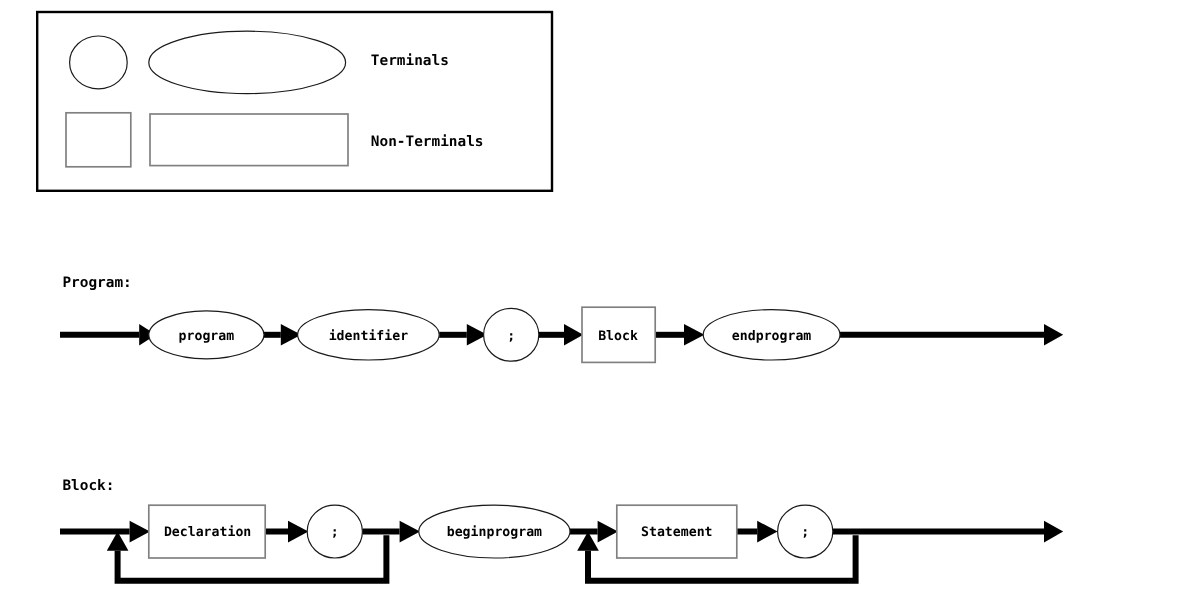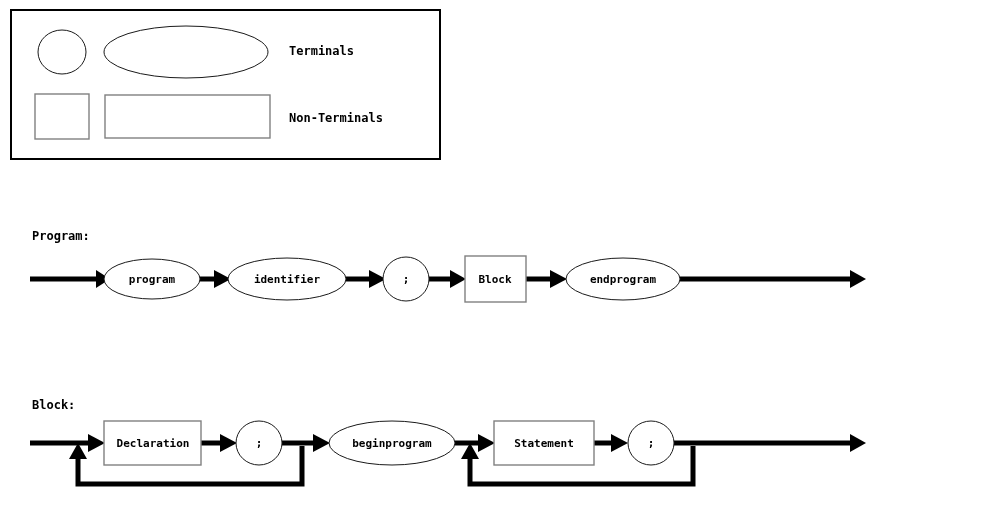--- a/index.html
+++ b/index.html
@@ -10,20 +10,21 @@
   body {
     width: 987px;
     height: 506px;
     font-family: "DejaVu Sans Mono", "Liberation Mono", monospace;
     overflow: hidden;
   }
   #canvas {
     position: relative;
     width: 850px;
     height: 506px;
+    margin-left: 20px;
   }
   svg.diagram {
     position: absolute;
     top: 0;
     left: 0;
     width: 987px;
     height: 506px;
   }
   .node-label {
     font-family: "DejaVu Sans Mono", "Liberation Mono", monospace;

